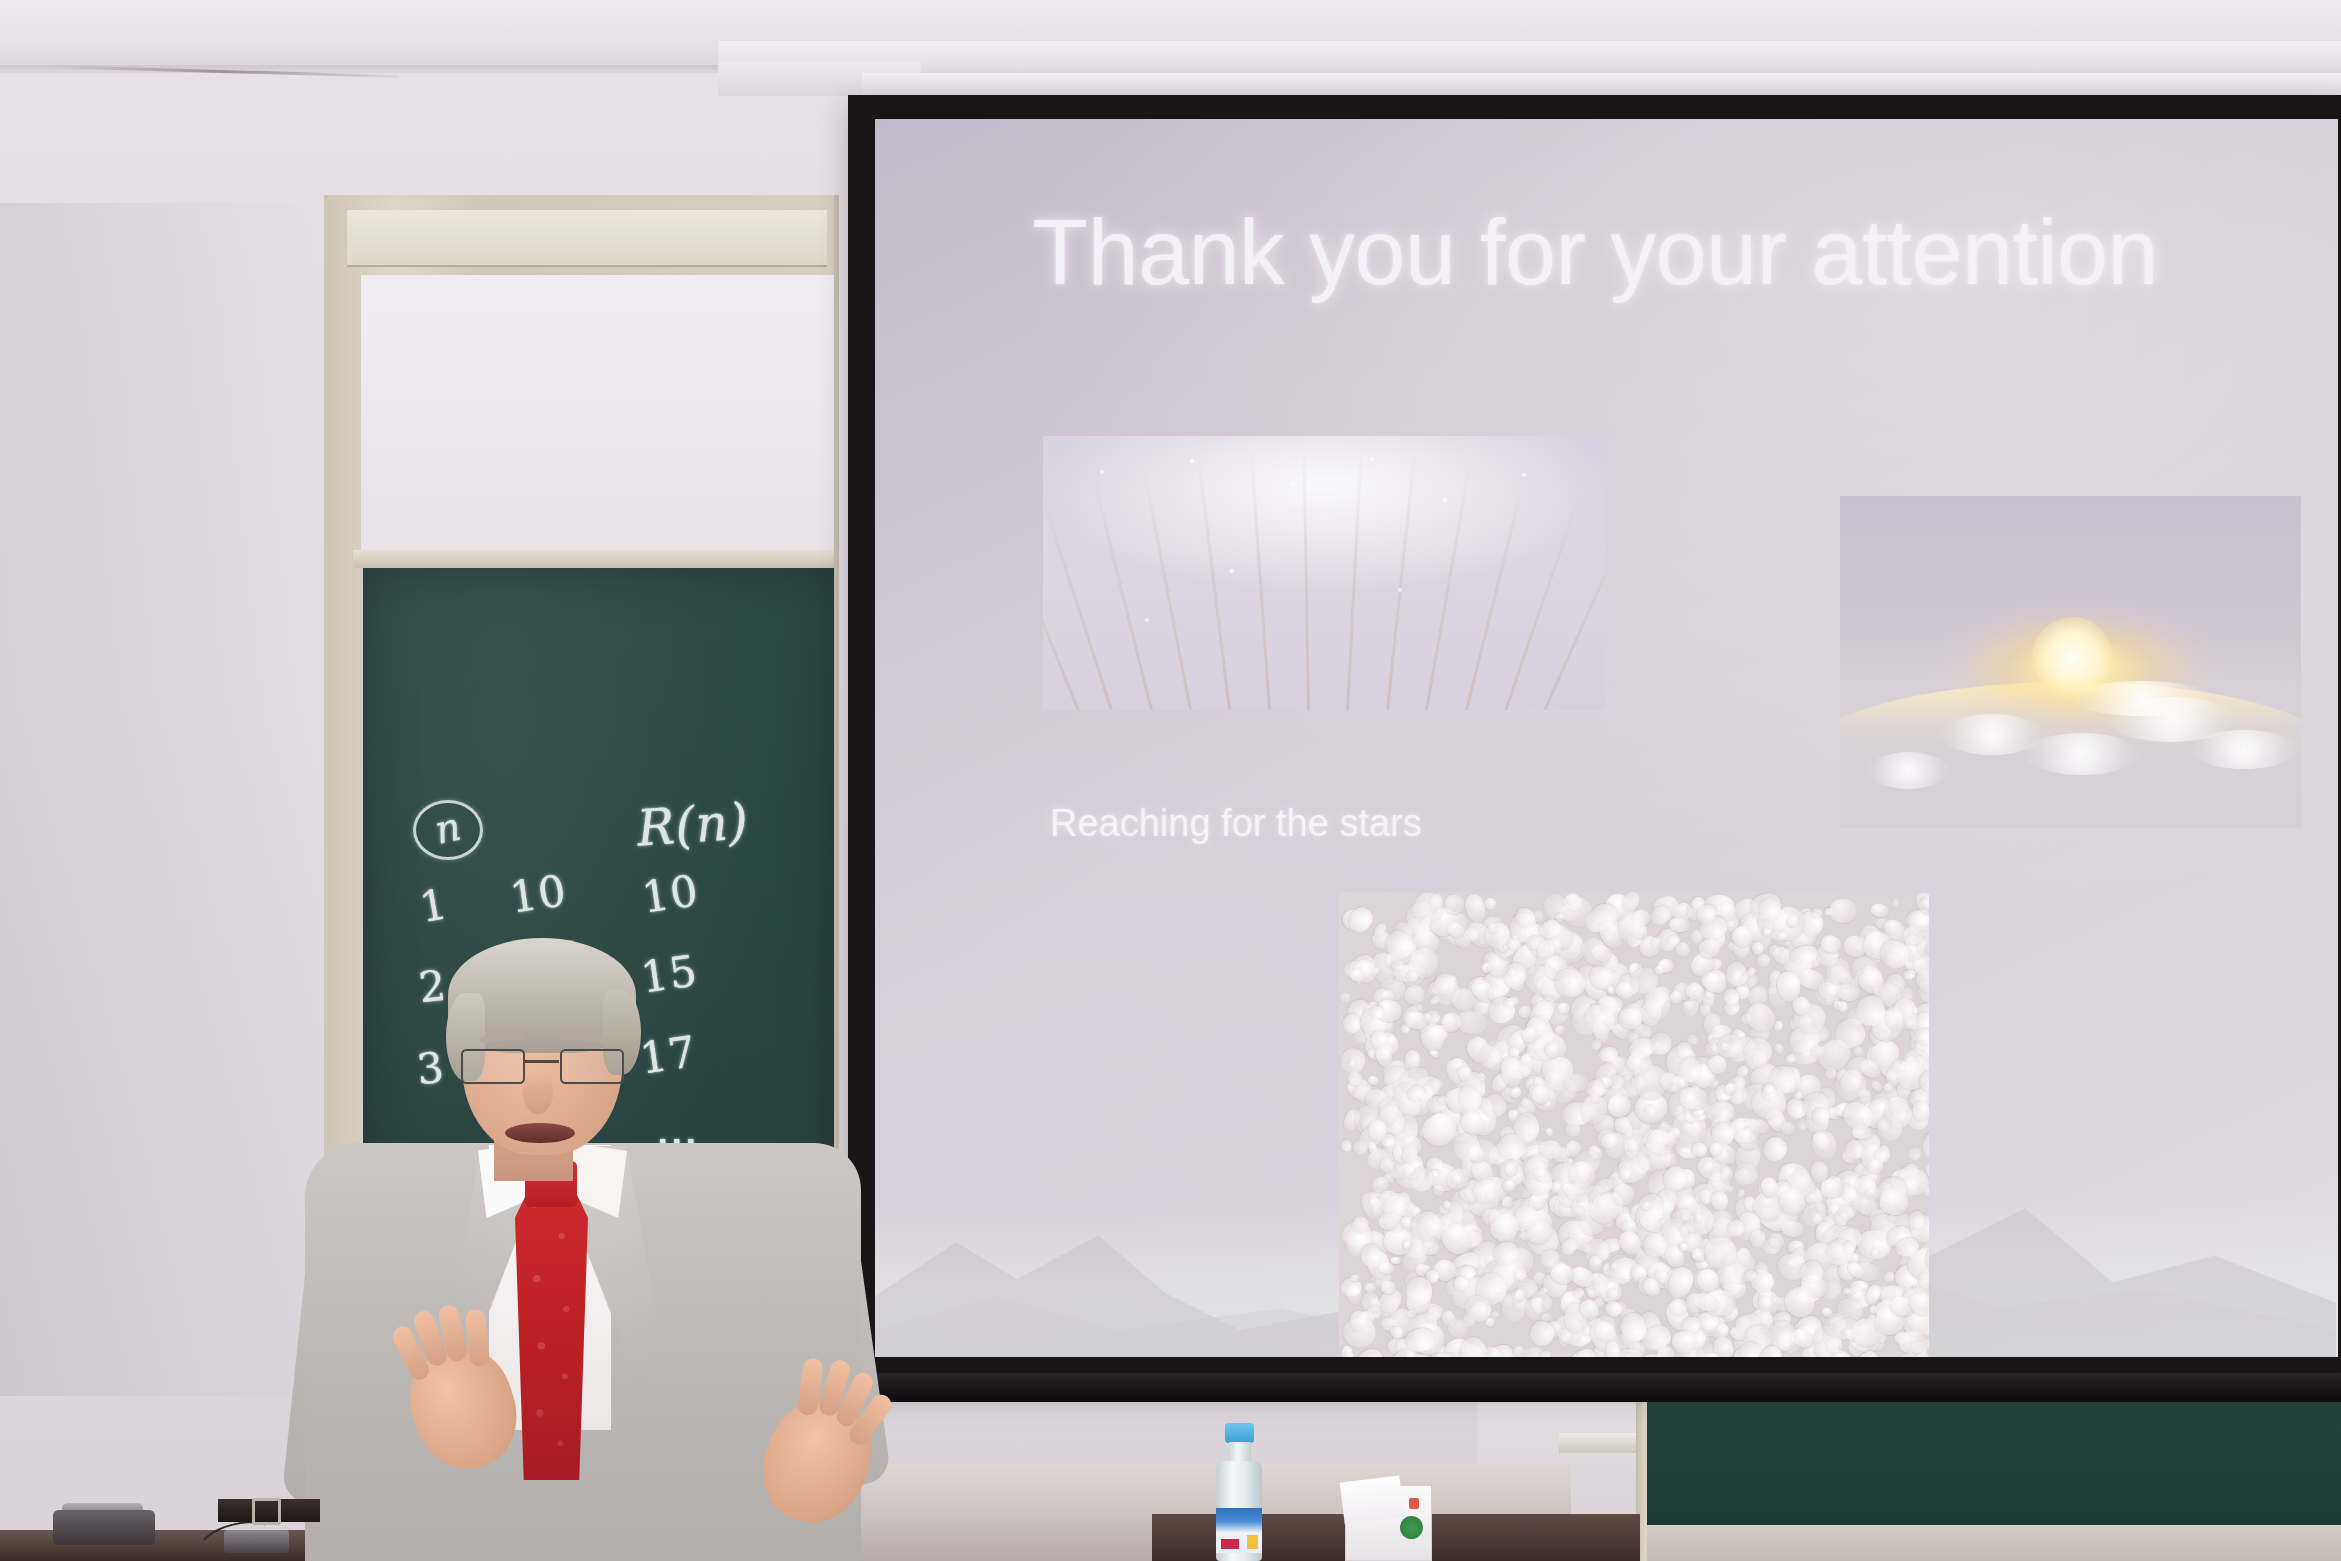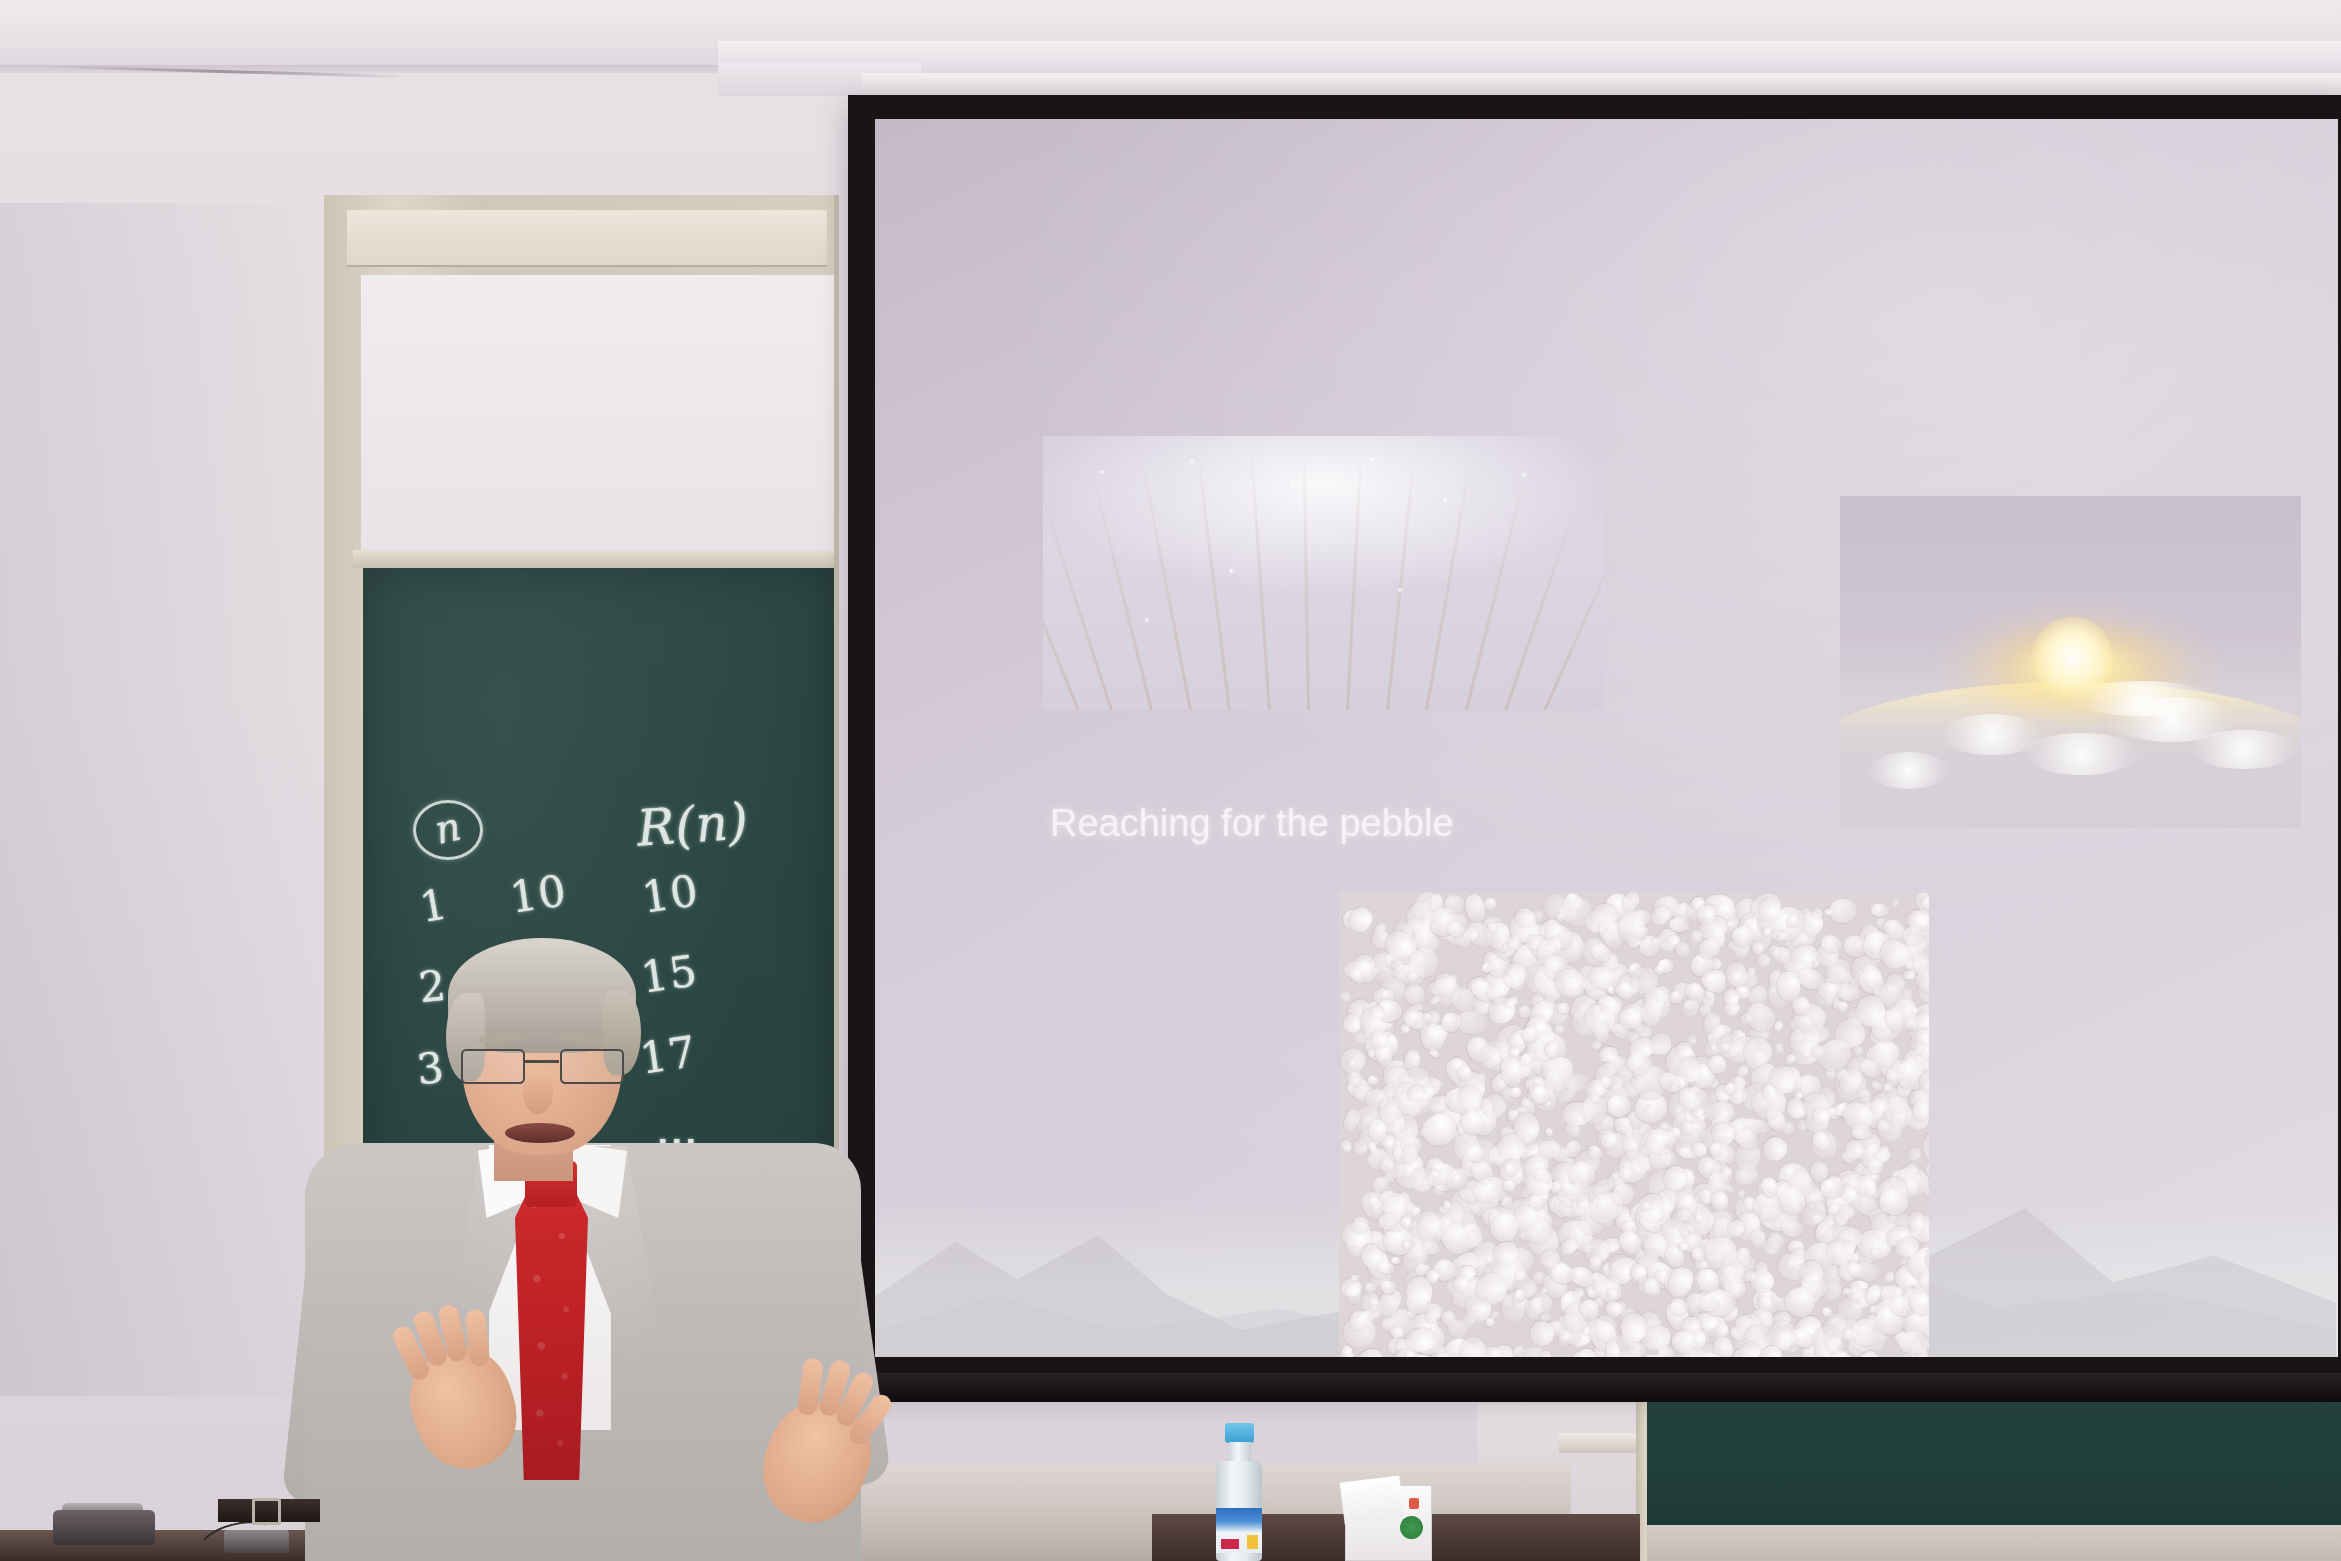--- a/index.html
+++ b/index.html
@@ -421,20 +421,21 @@
 
     <div class="slide">
       <div class="slide-wash"></div>
 
       <div class="slide-horizonband"></div>
       <svg class="slide-mountains" viewBox="0 0 2160 340" preserveAspectRatio="none">
         <path d="M0,340 L0,250 L120,170 L210,225 L330,160 L430,246 L540,300 L700,270 L860,310 L1010,250 L1180,300 L1340,160 L1430,110 L1560,190 L1700,120 L1830,230 L1980,190 L2160,260 L2160,340 Z" fill="#b7aeb9" opacity="0.55"></path>
         <path d="M0,340 L0,300 L180,250 L360,300 L600,268 L820,320 L1060,286 L1280,238 L1470,200 L1660,266 L1880,240 L2160,300 L2160,340 Z" fill="#c2bac4" opacity="0.45"></path>
       </svg>
 
+      <div class="slide-title">Thank you for your attention</div>
 
       <div class="pic pic-forest">
         <div class="forest-sky"></div>
         <div class="trunk" style="left:6%;height:78%;transform:rotate(-22deg);"></div>
         <div class="trunk" style="left:12%;height:84%;transform:rotate(-18deg);"></div>
         <div class="trunk" style="left:19%;height:88%;transform:rotate(-14deg);"></div>
         <div class="trunk" style="left:26%;height:92%;transform:rotate(-11deg);"></div>
         <div class="trunk" style="left:33%;height:95%;transform:rotate(-7deg);"></div>
         <div class="trunk" style="left:40%;height:97%;transform:rotate(-4deg);"></div>
         <div class="trunk" style="left:47%;height:98%;transform:rotate(-1deg);"></div>
@@ -447,21 +448,21 @@
         <div class="sparkle" style="left:10%;top:12%"></div>
         <div class="sparkle" style="left:26%;top:8%"></div>
         <div class="sparkle" style="left:44%;top:16%"></div>
         <div class="sparkle" style="left:58%;top:7%"></div>
         <div class="sparkle" style="left:71%;top:22%"></div>
         <div class="sparkle" style="left:85%;top:13%"></div>
         <div class="sparkle" style="left:33%;top:48%"></div>
         <div class="sparkle" style="left:63%;top:55%"></div>
         <div class="sparkle" style="left:18%;top:66%"></div>
       </div>
-      <div class="cap cap-stars">Reaching for the pebble</div>
+      <div class="cap cap-stars">Reaching for the stars</div>
 
       <div class="cap cap-dawn">Dawn of a new era</div>
       <div class="pic pic-sunrise">
         <div class="earth-limb"></div>
         <div class="sun-glow"></div>
         <div class="sun-core"></div>
         <div class="cloudbank"></div>
         <div class="cloud" style="left:6%;bottom:12%;width:81px;height:37px;"></div>
         <div class="cloud" style="left:22%;bottom:22%;width:102px;height:41px;"></div>
         <div class="cloud" style="left:40%;bottom:16%;width:115px;height:42px;"></div>

